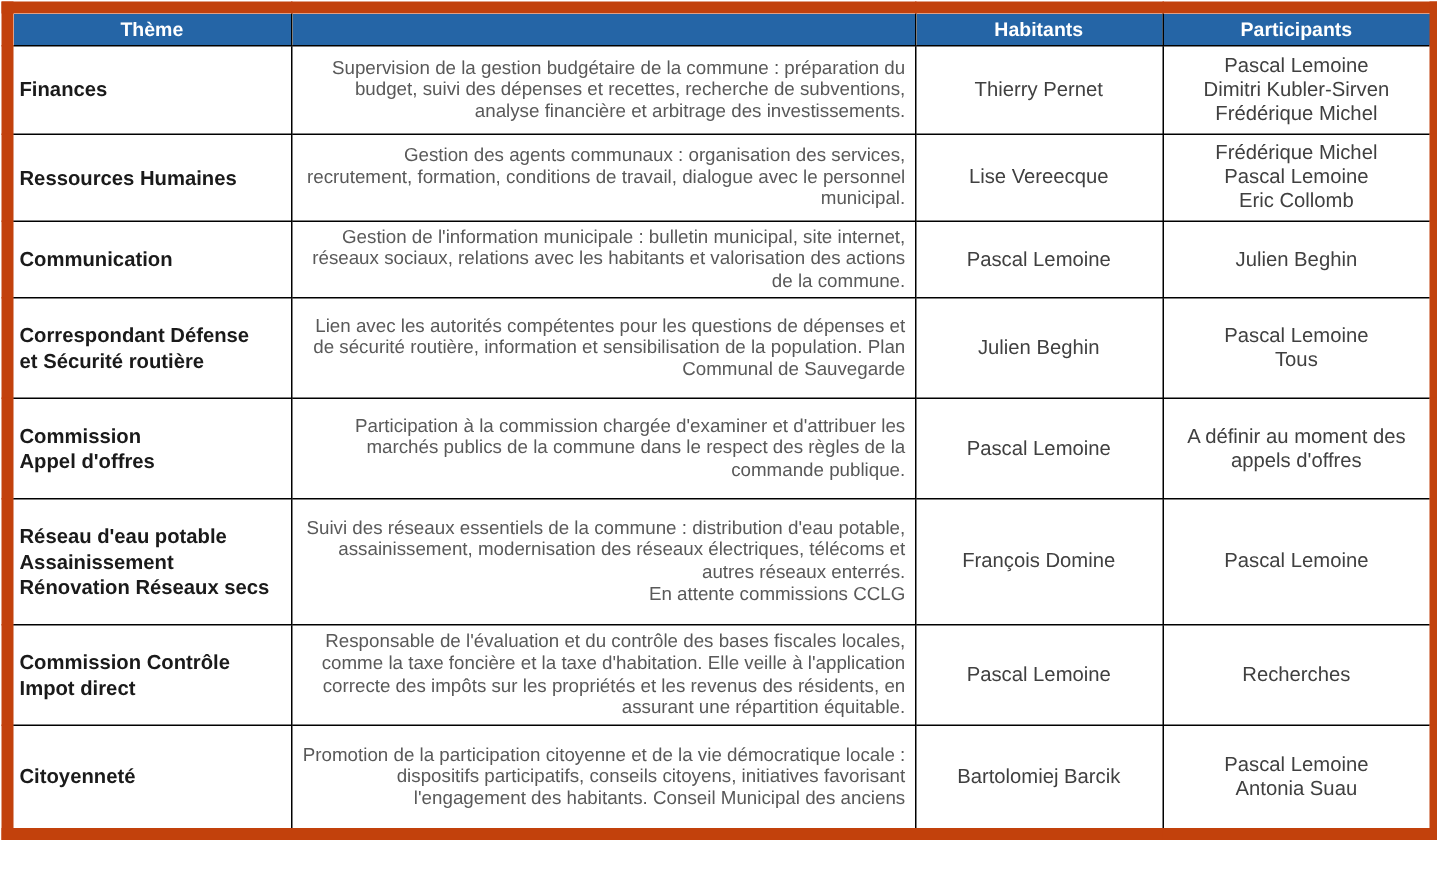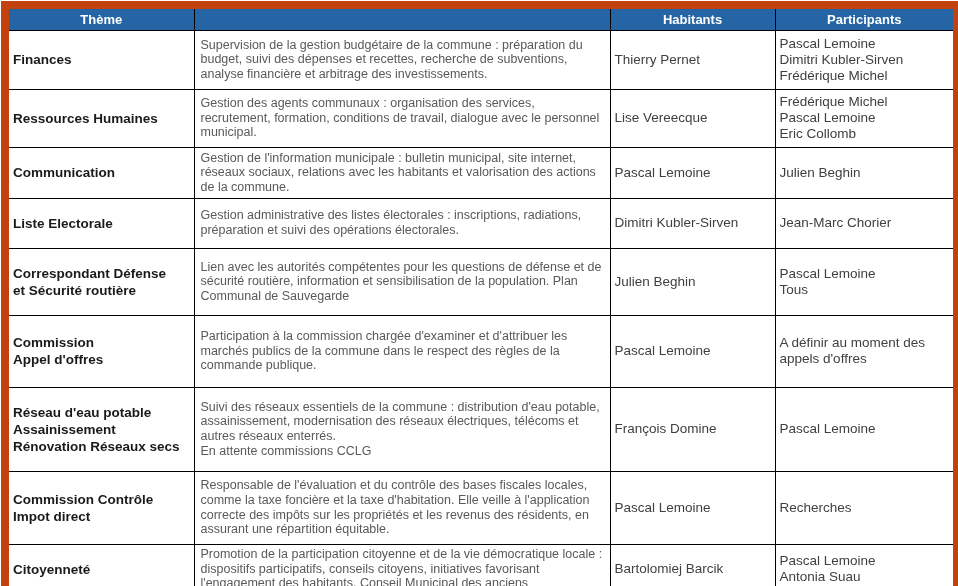--- a/index.html
+++ b/index.html
@@ -51,27 +51,27 @@
     text-align: left;
     margin-left: 48px;
   }
   td.desc {
     color: #595959;
     font-size: 12.5px;
     line-height: 14.6px;
     padding: 2px 6px;
     white-space: pre-line;
     vertical-align: middle;
-    text-align: left;
+    text-align: right;
   }
   td.tit, td.part {
     color: #404040;
     font-size: 13.5px;
     line-height: 16px;
-    text-align: left;
+    text-align: center;
     vertical-align: middle;
     white-space: pre-line;
     padding: 2px 4px;
   }
   
   tbody tr:nth-child(1)  { height: 59px; }
   tbody tr:nth-child(2)  { height: 58px; }
   tbody tr:nth-child(3)  { height: 51px; }
   tbody tr:nth-child(4)  { height: 35px; }
   tbody tr:nth-child(5)  { height: 52px; }
@@ -117,29 +117,23 @@
 Pascal Lemoine
 Eric Collomb</td>
   </tr>
         <tr>
     <td class="theme">Communication</td>
     <td class="desc">Gestion de l'information municipale : bulletin municipal, site internet, réseaux sociaux, relations avec les habitants et valorisation des actions de la commune.</td>
     <td class="tit">Pascal Lemoine</td>
     <td class="part">Julien Beghin</td>
   </tr>
         <tr>
-    <td class="theme">Liste Electorale</td>
-    <td class="desc">Gestion administrative des listes électorales : inscriptions, radiations, préparation et suivi des opérations électorales.</td>
-    <td class="tit">Dimitri Kubler-Sirven</td>
-    <td class="part">Jean-Marc Chorier</td>
-  </tr>
-        <tr>
     <td class="theme">Correspondant Défense
 et Sécurité routière</td>
-    <td class="desc">Lien avec les autorités compétentes pour les questions de défense et de sécurité routière, information et sensibilisation de la population. Plan Communal de Sauvegarde</td>
+    <td class="desc">Lien avec les autorités compétentes pour les questions de dépenses et de sécurité routière, information et sensibilisation de la population. Plan Communal de Sauvegarde</td>
     <td class="tit">Julien Beghin</td>
     <td class="part">Pascal Lemoine
 Tous</td>
   </tr>
         <tr>
     <td class="theme">Commission
 Appel d'offres</td>
     <td class="desc">Participation à la commission chargée d'examiner et d'attribuer les marchés publics de la commune dans le respect des règles de la commande publique.</td>
     <td class="tit">Pascal Lemoine</td>
     <td class="part">A définir au moment des appels d'offres</td>

